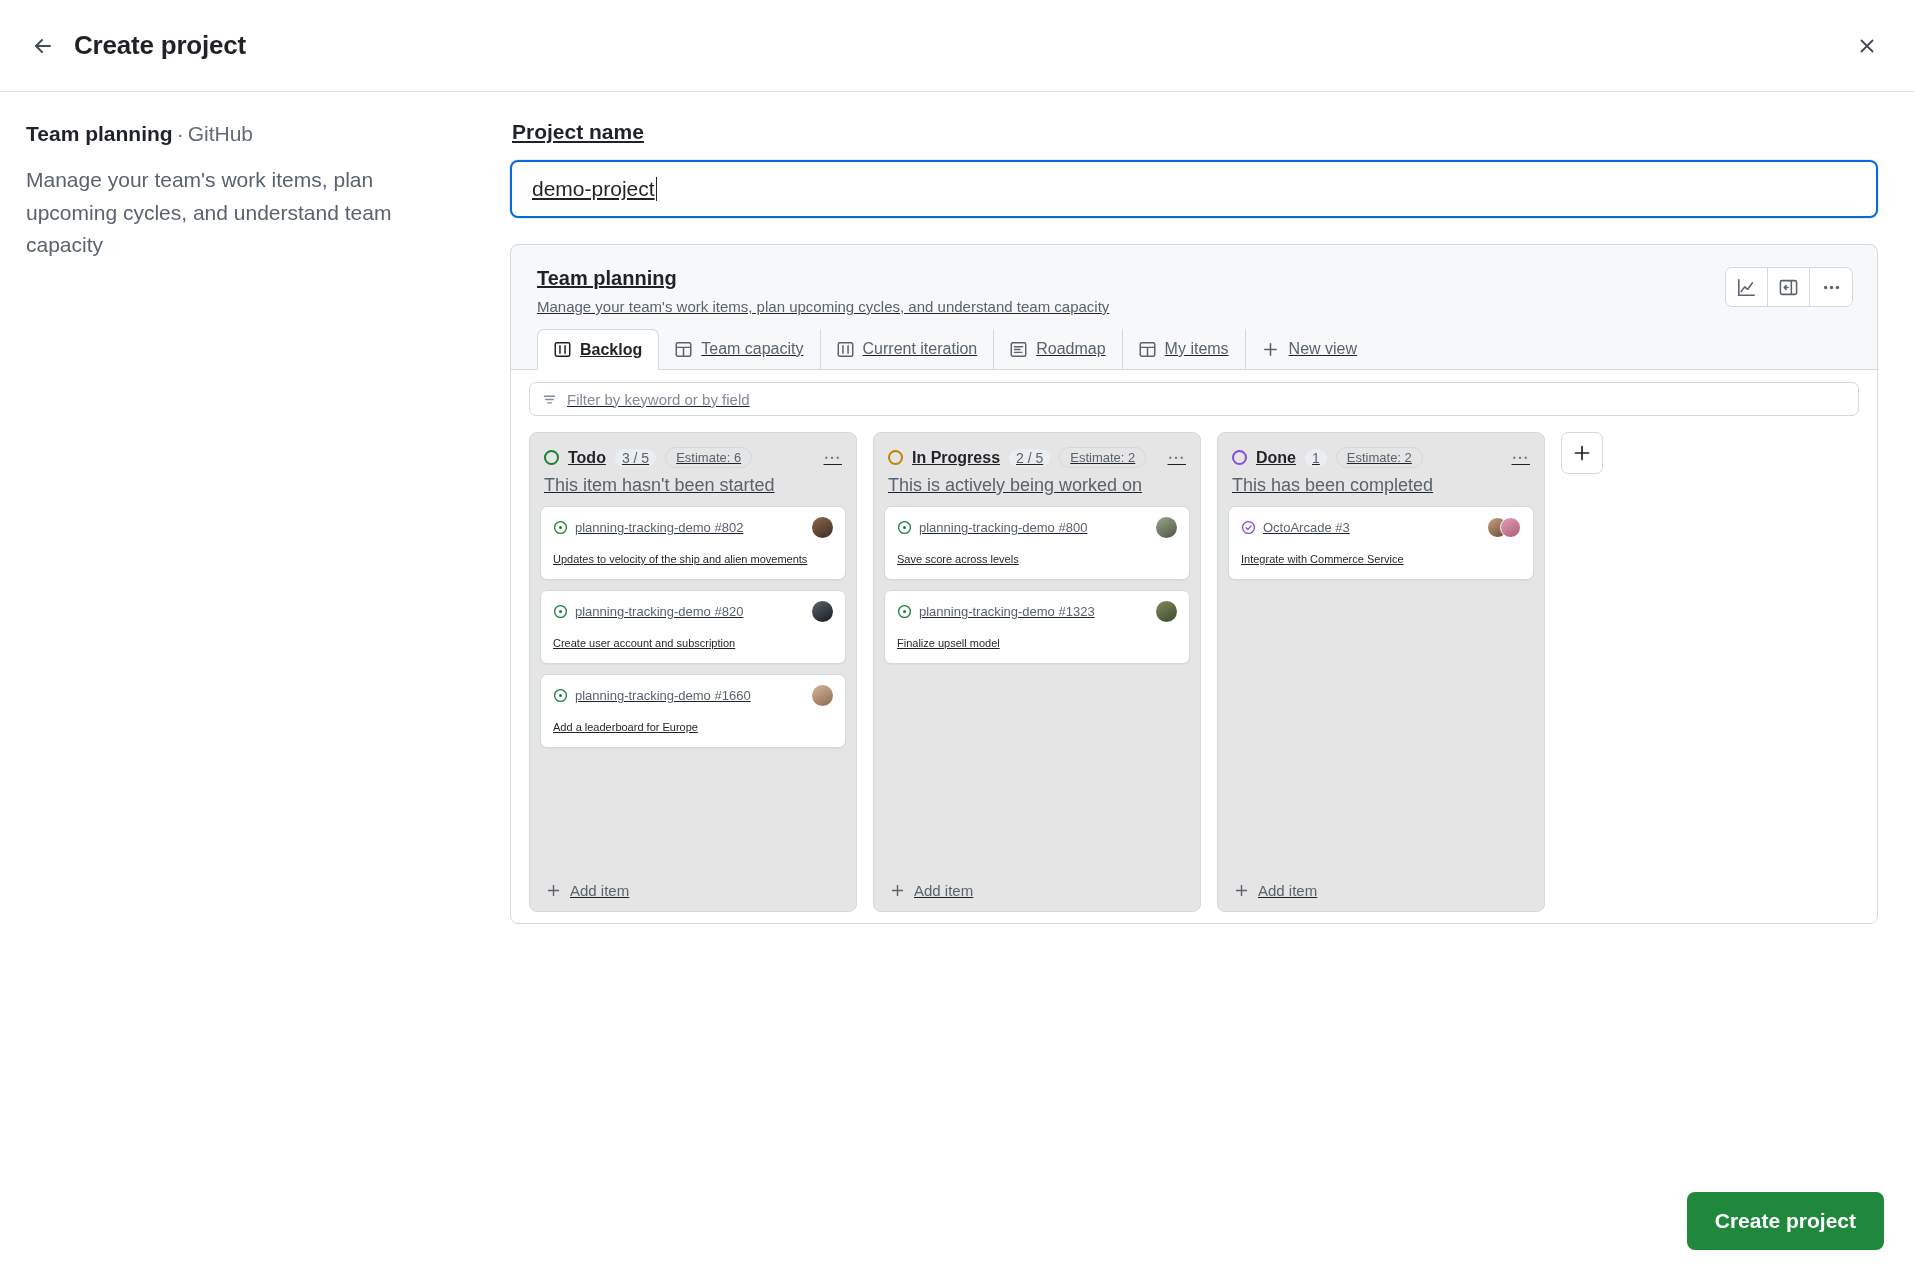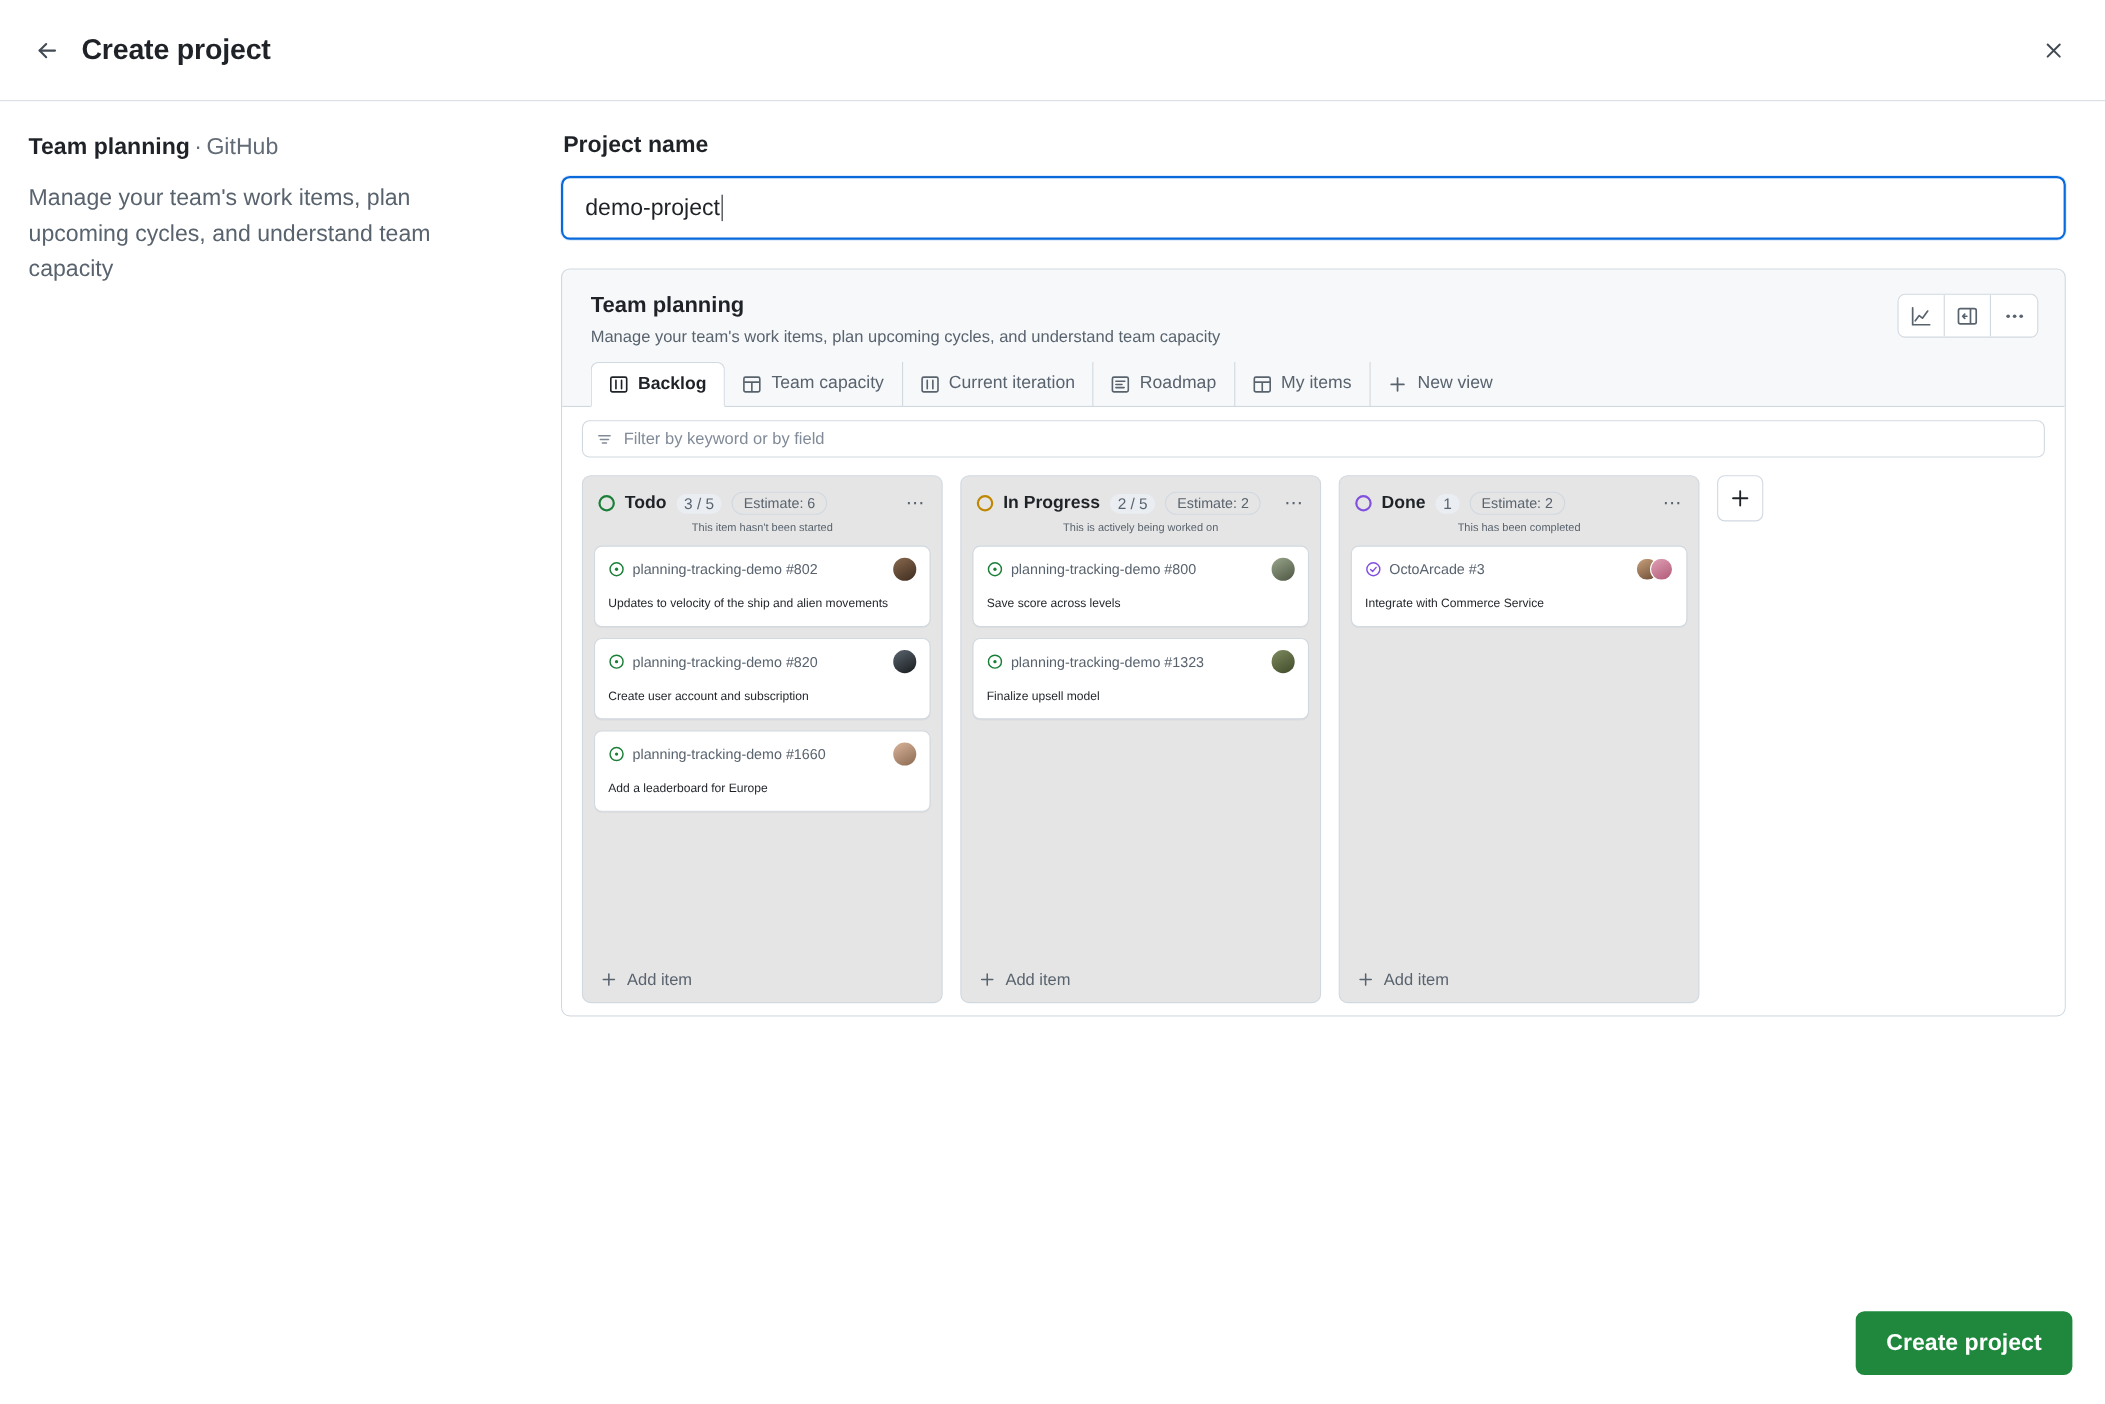--- a/index.html
+++ b/index.html
@@ -42,21 +42,21 @@
   .left-col { width: 470px; padding: 0 36px 0 26px; flex: 0 0 470px; }
   .tpl-title { font-size: 21px; line-height: 1.35; margin: 0 0 16px 0; }
   .tpl-title b { font-weight: 700; color:#1f2328; }
   .tpl-title .dot { color:#636c76; font-weight:400; margin:0 4px; }
   .tpl-title .org { color:#636c76; font-weight:400; }
   .tpl-desc {
     font-size: 21px; line-height: 1.55; color: #59636e;
     margin: 0; max-width: 420px;
   }
 
-  .right-col { flex: 1 1 auto; padding-right: 36px; }
+  .right-col { flex: 1 1 auto; padding-right: 36px; text-decoration: underline; }
   .field-label { font-size: 21px; font-weight: 700; margin: 0 0 16px 2px; color:#1f2328; }
   .name-input {
     width: 100%; height: 58px;
     border: 2px solid #0969da; border-radius: 8px;
     background:#fff;
     display:flex; align-items:center;
     padding: 0 20px;
     font-size: 21px; color:#1f2328;
     box-shadow: 0 0 0 1px rgba(9,105,218,0.12);
   }
@@ -125,21 +125,21 @@
   }
   .col-head { padding: 14px 14px 0 14px; }
   .col-title-row { display:flex; align-items:center; gap:9px; }
   .dot-ic { width:15px; height:15px; border-radius:50%; border:2px solid #1a7f37; flex:0 0 15px; }
   .dot-ic.yellow { border-color:#bf8700; }
   .dot-ic.purple { border-color:#8250df; }
   .col-name { font-size:16px; font-weight:700; color:#1f2328; }
   .col-count { font-size:14px; color:#59636e; background:#eaeef2; border-radius:10px; padding:1px 7px; }
   .col-estimate { font-size:13px; color:#59636e; border:1px solid #d1d9e0; border-radius:20px; padding:2px 10px; }
   .col-kebab { margin-left:auto; color:#59636e; cursor:pointer; font-size:17px; letter-spacing:1.5px; line-height:1; }
-  .col-desc { font-size:10px; color:#59636e; margin-top:7px;text-align:center; }
+  .col-desc { font-size:18px; color:#59636e; margin-top:7px; }
   .col-cards { padding: 10px 10px 0 10px; flex:1 1 auto; overflow:hidden; }
   .card {
     background:#fff; border:1px solid #d1d9e0; border-radius:7px;
     padding: 10px 12px 12px 12px; margin-bottom:10px;
     box-shadow: 0 1px 0 rgba(31,35,40,0.04);
   }
   .card-meta { display:flex; align-items:center; gap:7px; }
   .card-repo { font-size:13px; color:#59636e; }
   .card-title { font-size:11px; color:#1f2328; margin-top:14px; line-height:1.35; }
   .avatar {

